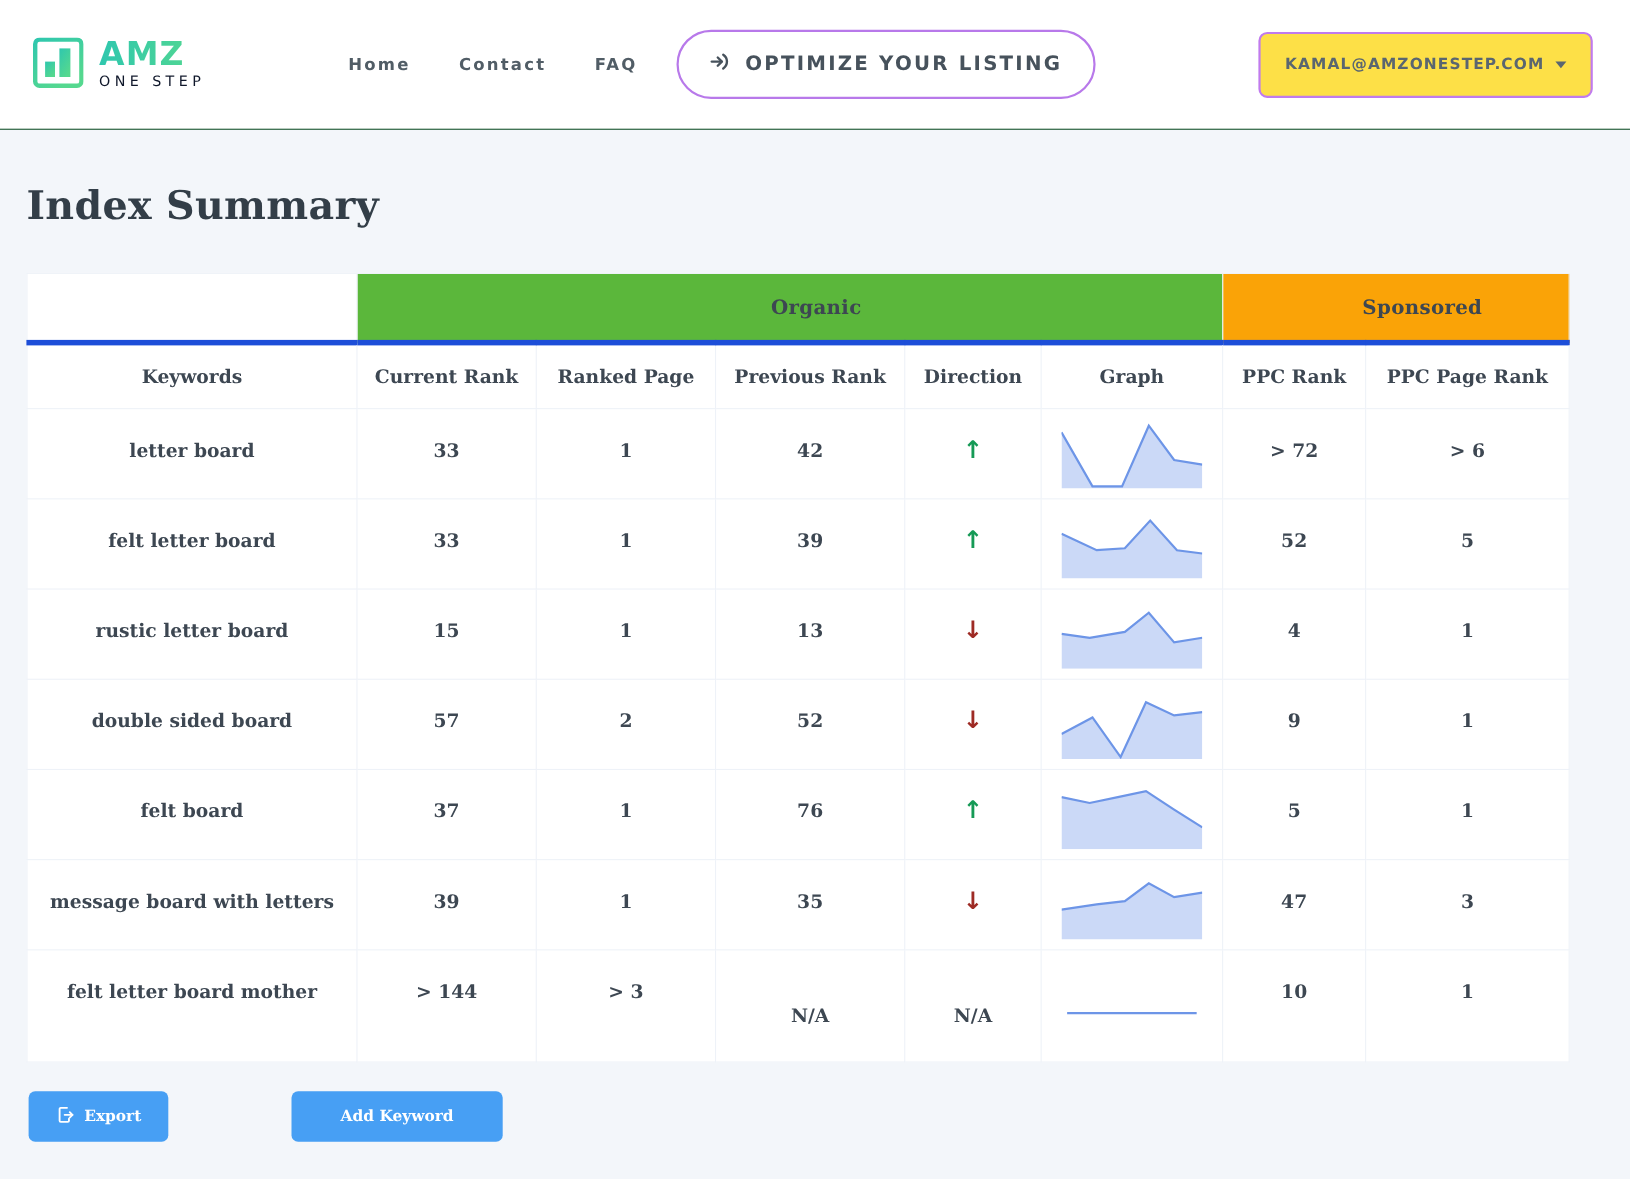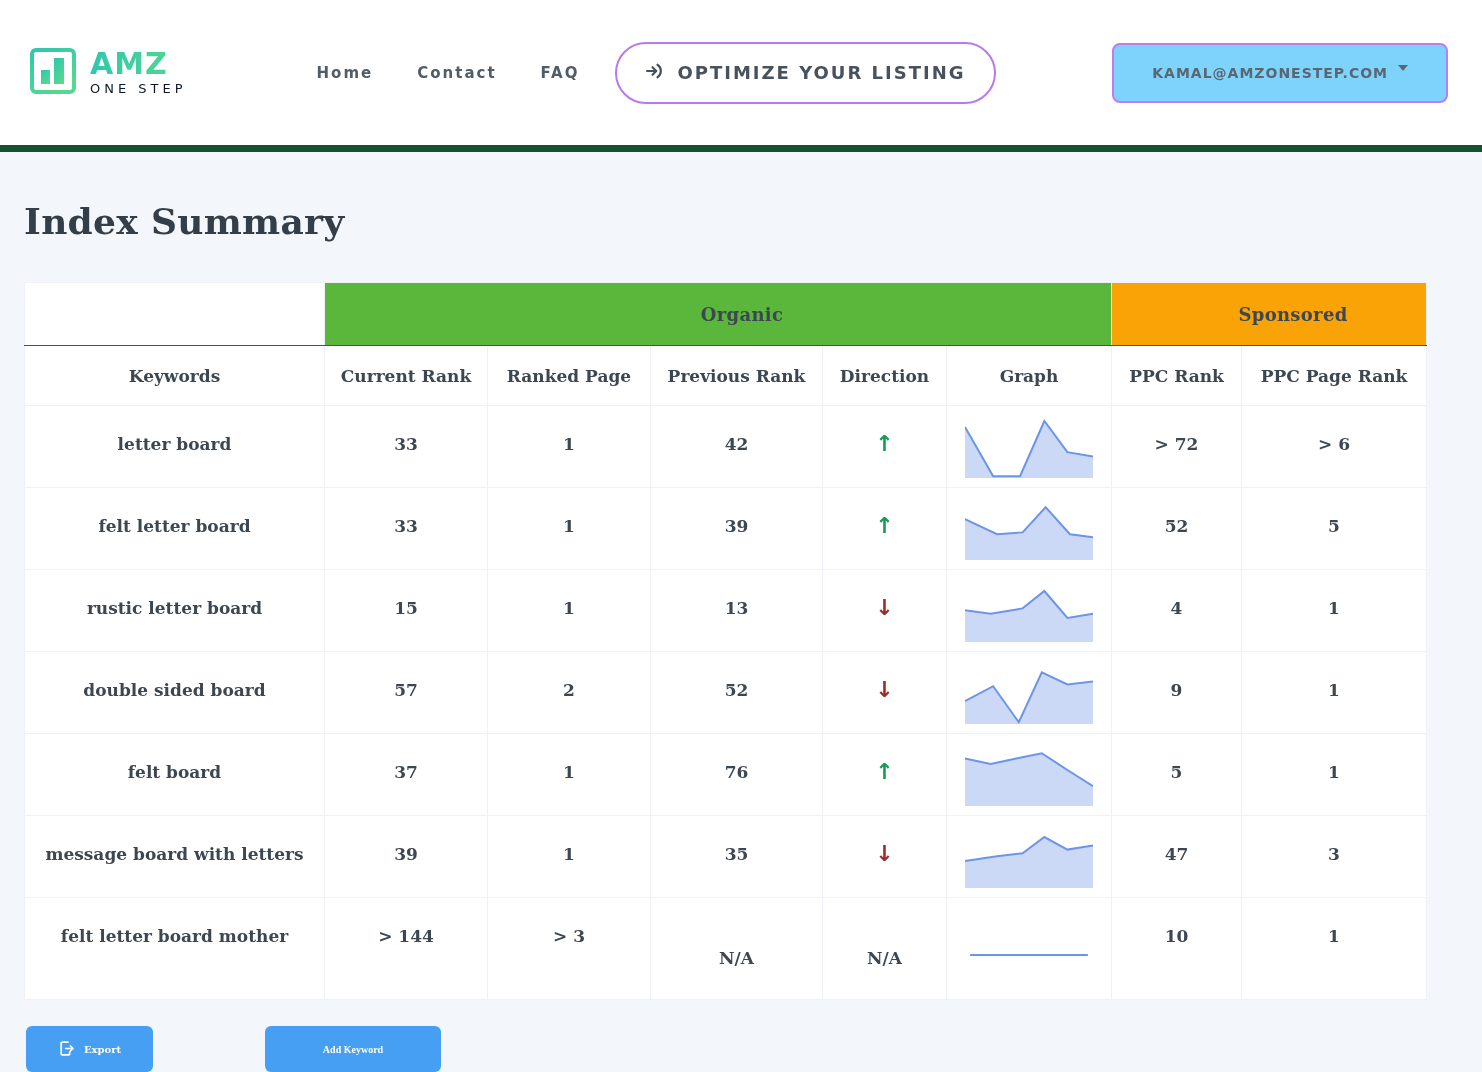--- a/index.html
+++ b/index.html
@@ -6,25 +6,25 @@
   html,body { width: 1482px; height: 1072px; }
   body {
     font-family: "DejaVu Serif", serif;
     background: #f3f6fa;
     color: #3d4752;
   }
 
   
   .topbar {
     background: #ffffff;
-    height: 152px;
+    height: 118px;
     display: flex;
     align-items: center;
     padding: 0 34px 0 30px;
-    border-bottom: 7px solid #14532d;
+    border-bottom: 1px solid #14532d;
   }
   .logo { display: flex; align-items: center; gap: 14px; cursor: pointer; }
   .logo-text .l1 {
     font-family: "DejaVu Sans", sans-serif;
     font-weight: bold; font-size: 30px; line-height: 30px; letter-spacing: 1px;
     background: linear-gradient(90deg,#2fc7ae,#55d88f);
     -webkit-background-clip: text; background-clip: text;
     -webkit-text-fill-color: transparent; color: #3ecf96;
   }
   .logo-text .l2 {
@@ -44,23 +44,23 @@
     margin-left: 36px;
     display: flex; align-items: center; gap: 12px;
     border: 2px solid #b879ea; border-radius: 32px;
     padding: 17px 28px; background: #ffffff; cursor: pointer;
     font-family: "DejaVu Sans", sans-serif;
     font-size: 18px; font-weight: bold; letter-spacing: 2px; color: #47525c;
     white-space: nowrap;
   }
   .account-btn {
     margin-left: auto;
-    display: flex; gap: 10px;
+    display: flex; align-items: center; gap: 10px;
     border: 2px solid #c07bee; border-radius: 8px;
-    padding: 20px 38px; background: #7dd3fc; cursor: pointer;
+    padding: 20px 22px; background: #fde047; cursor: pointer;
     font-family: "DejaVu Sans", sans-serif;
     font-size: 14px; font-weight: bold; letter-spacing: 1px; color: #5a6670;
     white-space: nowrap;
   }
   .caret-down {
     width: 0; height: 0;
     border-left: 5px solid transparent; border-right: 5px solid transparent;
     border-top: 6px solid #5a6670;
   }
 
@@ -77,21 +77,21 @@
     background: #ffffff;
     border: 1px solid #e9eef5;
     table-layout: fixed;
   }
   .rank-table td, .rank-table th {
     border: 1px solid #eef2f8;
     text-align: center;
     font-weight: bold;
     color: #3d4752;
   }
-  .band-row td { height: 63px; border-bottom: 1px solid #1d4ed8; padding-left: 48px; }
+  .band-row td { height: 63px; border-bottom: 5px solid #1d4ed8; padding-left: 48px; }
   .band-label { color: #ffffff; font-size: 18px; letter-spacing: 0.3px; }
   .head-row th { height: 60px; font-size: 17px; }
   .data-row td {
     height: 82px;
     vertical-align: top;
     padding-top: 28px;
     font-size: 17px;
   }
   .data-row:last-child td { height: 102px; }
   .data-row td.cell-low { padding-top: 50px; }
@@ -99,25 +99,25 @@
   .dir-up { color: #169a56; font-family: "DejaVu Sans", sans-serif; font-size: 22px; font-weight: bold; line-height: 20px; }
   .dir-down { color: #9e2b25; font-family: "DejaVu Sans", sans-serif; font-size: 22px; font-weight: bold; line-height: 20px; }
   .dir-na { font-size: 17px; }
   .spark { display: inline-block; }
 
   
   .actions { display: flex; align-items: center; margin: 26px 0 0 0; }
   .btn-blue {
     display: inline-flex; align-items: center; justify-content: center; gap: 9px;
     background: #479ff4; color: #ffffff; border: none; border-radius: 6px;
-    font-family: "DejaVu Serif", serif; font-weight: bold; font-size: 10px;
+    font-family: "DejaVu Serif", serif; font-weight: bold; font-size: 14px;
     height: 46px; cursor: pointer;
   }
   .btn-export { width: 127px; margin-left: 2px; }
-  .btn-add { width: 176px; margin-left: 112px; font-family: Liberation Serif, serif; }
+  .btn-add { width: 192px; margin-left: 112px; }
 </style>
 </head>
 <body>
 
 <div class="topbar">
   <div class="logo">
     <span>
       <svg width="46" height="46" viewBox="0 0 46 46">
         <defs>
           <linearGradient id="lg" x1="0" y1="0" x2="0.6" y2="1">

